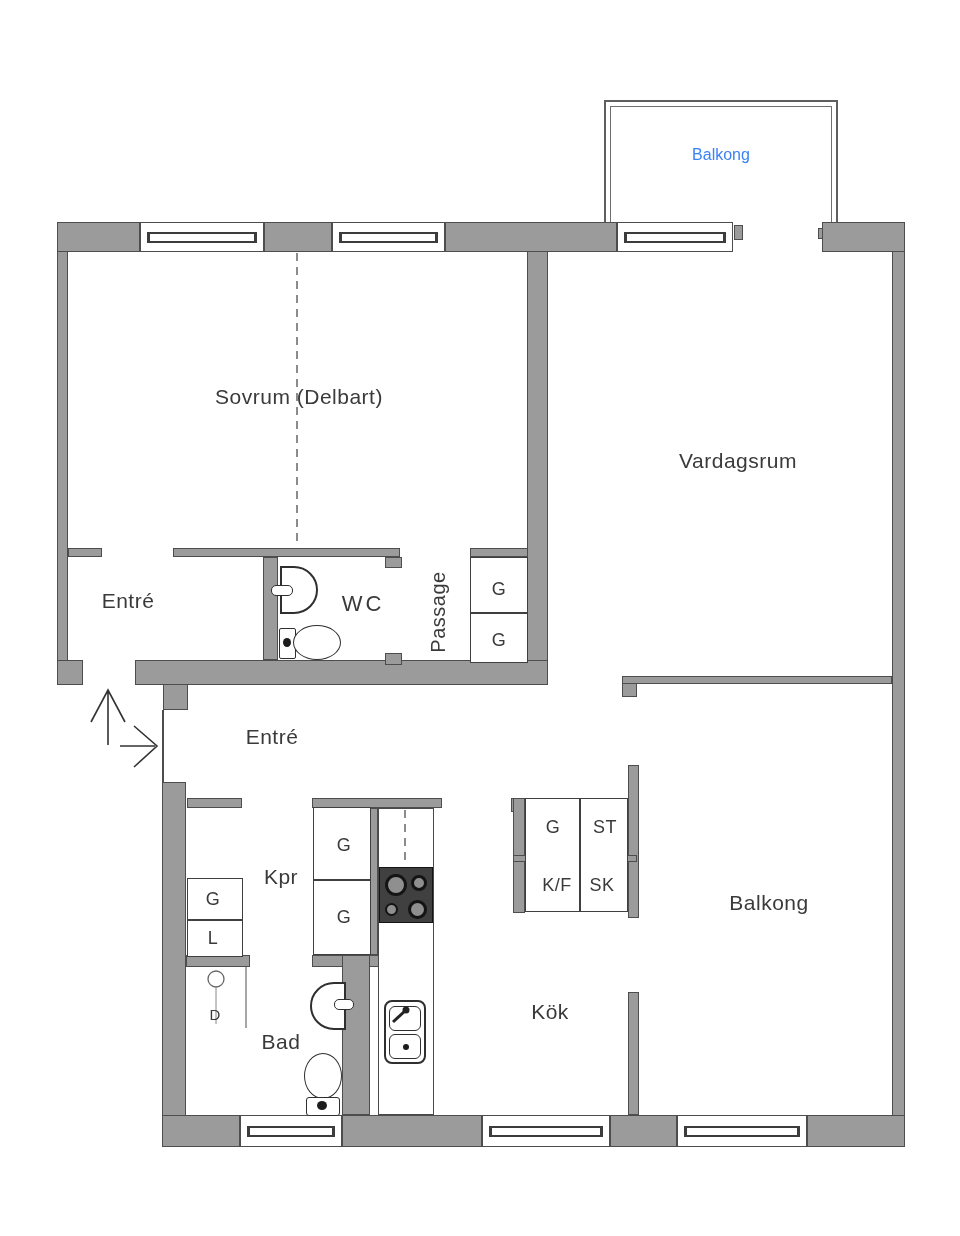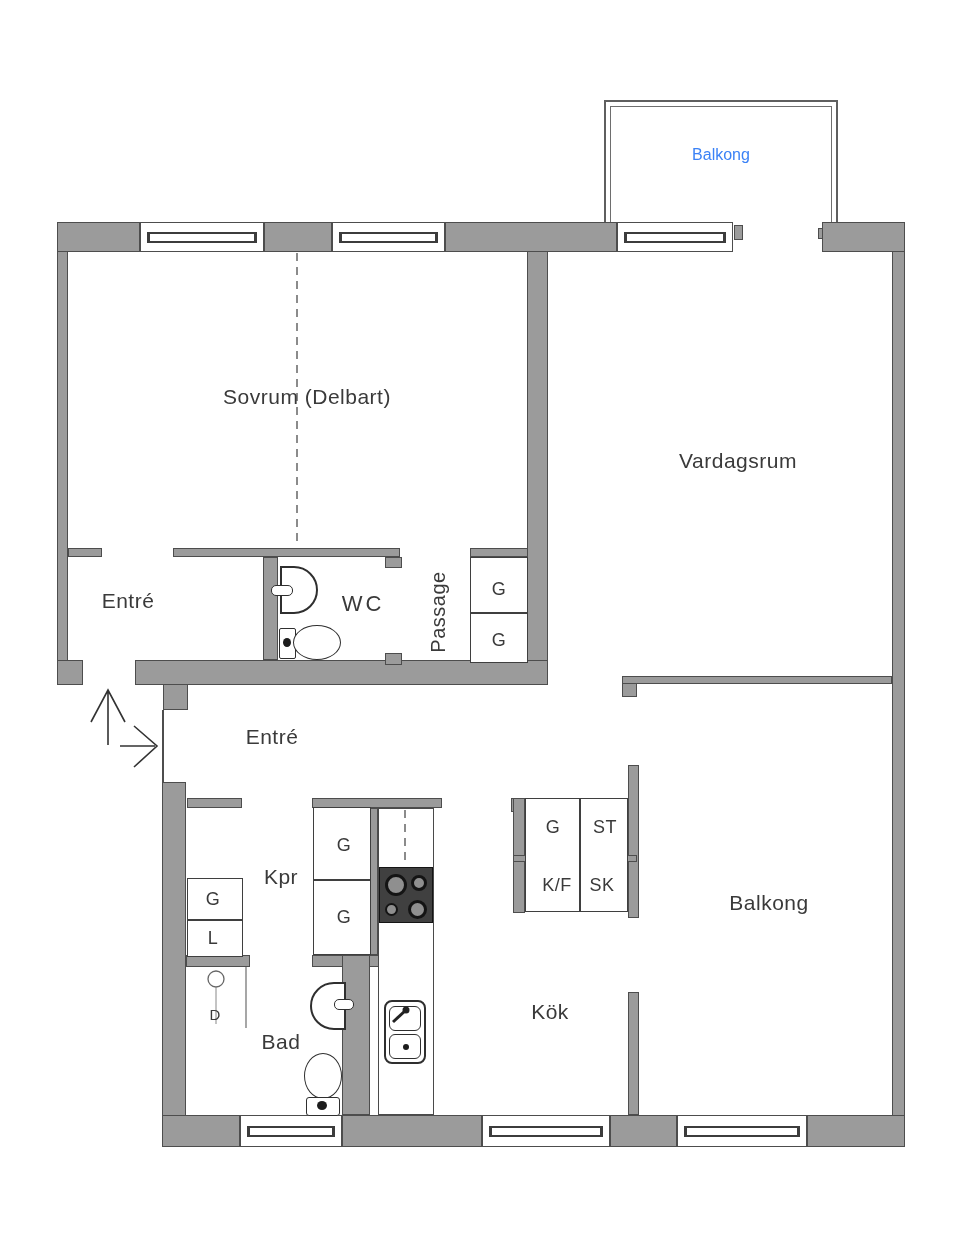--- a/index.html
+++ b/index.html
@@ -157,21 +157,21 @@
     <line x1="163" y1="710" x2="163" y2="782" stroke="#4d4d4d" stroke-width="2"></line>
     <line x1="246" y1="967" x2="246" y2="1028" stroke="#777" stroke-width="1.3"></line>
     <circle cx="216" cy="979" r="8" fill="none" stroke="#666" stroke-width="1.3"></circle>
     <line x1="216" y1="987" x2="216" y2="1024" stroke="#888" stroke-width="1"></line>
     <path d="M108 745 V691 M91 722 L108 690 L125 722" fill="none" stroke="#333" stroke-width="1.6"></path>
     <path d="M120 746 H155 M134 726 L157 746 L134 767" fill="none" stroke="#333" stroke-width="1.6"></path>
     <path d="M393 1022 L406 1010" stroke="#222" stroke-width="3"></path>
     <circle cx="406" cy="1010" r="3.5" fill="#222"></circle>
   </svg>
 
-  <div class="lbl" style="left:299px;top:397px;margin-left:8px;">Sovrum (Delbart)</div>
+  <div class="lbl" style="left:299px;top:397px;">Sovrum (Delbart)</div>
   <div class="lbl" style="left:738px;top:461px;">Vardagsrum</div>
   <div class="lbl" style="left:128px;top:601px;">Entré</div>
   <div class="lbl wc" style="left:363px;top:604px;">WC</div>
   <div class="lbl vert" style="left:438px;top:612px;">Passage</div>
   <div class="lbl" style="left:272px;top:737px;">Entré</div>
   <div class="lbl" style="left:281px;top:877px;">Kpr</div>
   <div class="lbl" style="left:769px;top:903px;">Balkong</div>
   <div class="lbl" style="left:550px;top:1012px;text-align:center;">Kök</div>
   <div class="lbl" style="left:281px;top:1042px;">Bad</div>
   <div class="lbl xs" style="left:215px;top:1014px;">D</div>

